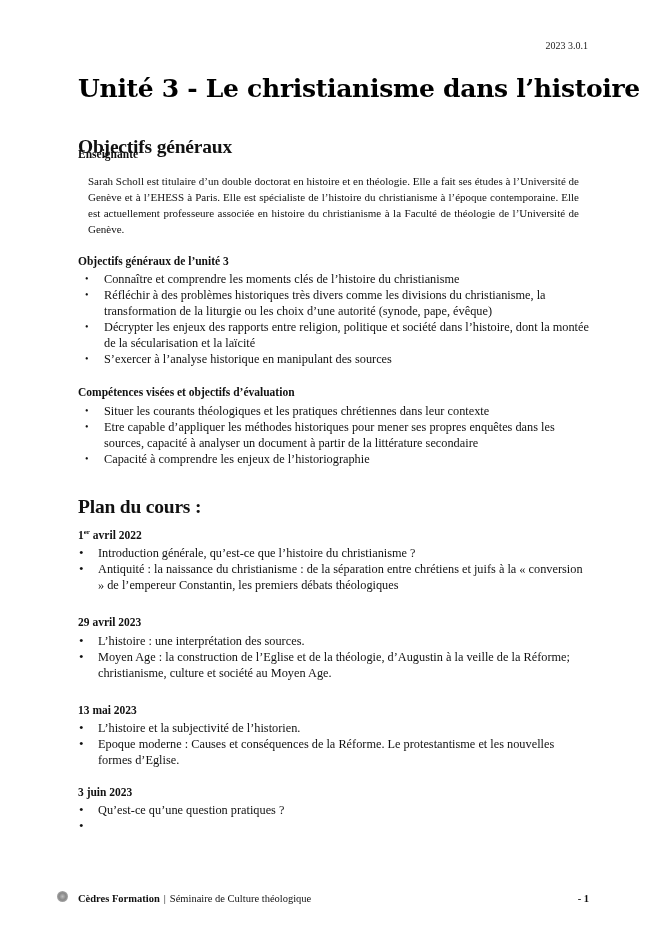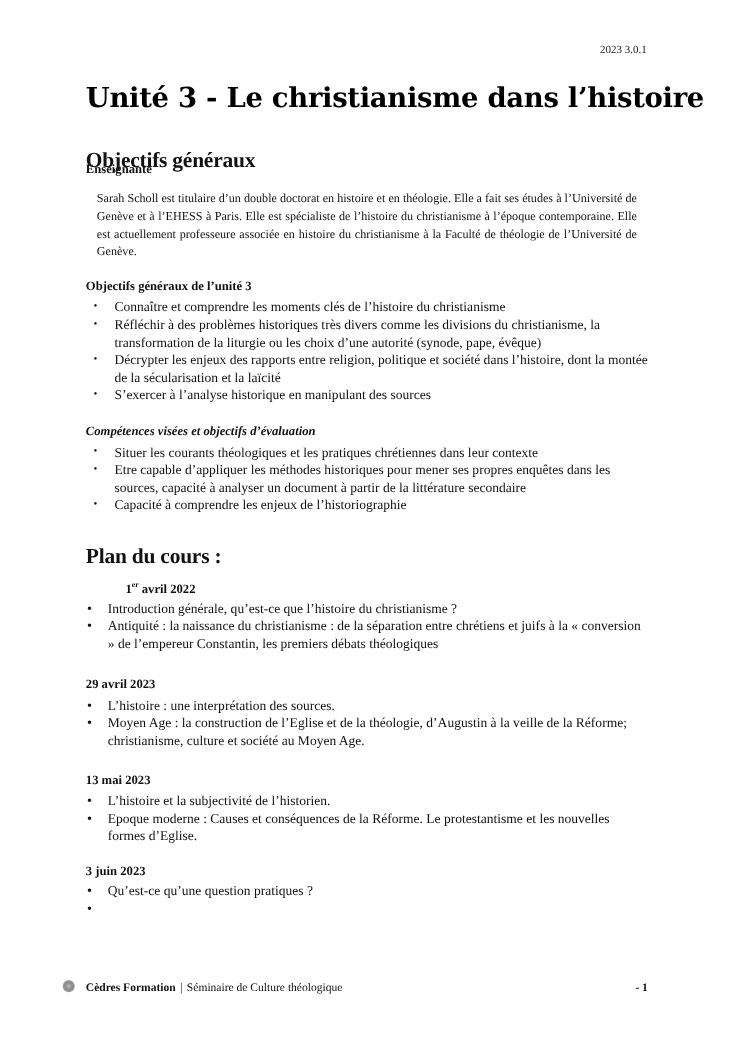--- a/index.html
+++ b/index.html
@@ -74,30 +74,30 @@
 <p class="para" style="top:173px;">Sarah Scholl est titulaire d’un double doctorat en histoire et en théologie. Elle a fait ses études à l’Université de Genève et à l’EHESS à Paris. Elle est spécialiste de l’histoire du christianisme à l’époque contemporaine. Elle est actuellement professeure associée en histoire du christianisme à la Faculté de théologie de l’Université de Genève.</p>
 
 <div class="sub" style="top:255px;">Objectifs généraux de l’unité 3</div>
 <ul class="sq" style="top:271px;">
   <li><span class="b">•</span><span>Connaître et comprendre les moments clés de l’histoire du christianisme</span></li>
   <li><span class="b">•</span><span>Réfléchir à des problèmes historiques très divers comme les divisions du christianisme, la transformation de la liturgie ou les choix d’une autorité (synode, pape, évêque)</span></li>
   <li><span class="b">•</span><span>Décrypter les enjeux des rapports entre religion, politique et société dans l’histoire, dont la montée de la sécularisation et la laïcité</span></li>
   <li><span class="b">•</span><span>S’exercer à l’analyse historique en manipulant des sources</span></li>
 </ul>
 
-<div class="sub" style="top:386px;font-style:italic;">Compétences visées et objectifs d’évaluation</div>
+<div class="sub" style="top:386px;">Compétences visées et objectifs d’évaluation</div>
 <ul class="sq" style="top:403px;">
   <li><span class="b">•</span><span>Situer les courants théologiques et les pratiques chrétiennes dans leur contexte</span></li>
   <li><span class="b">•</span><span>Etre capable d’appliquer les méthodes historiques pour mener ses propres enquêtes dans les sources, capacité à analyser un document à partir de la littérature secondaire</span></li>
   <li><span class="b">•</span><span>Capacité à comprendre les enjeux de l’historiographie</span></li>
 </ul>
 
 <h2 class="h2" style="top:496px;">Plan du cours :</h2>
 
-<div class="sub" style="top:528px;margin-left:36px;"><span>1</span><sup>er</sup><span> avril 2022</span></div>
+<div class="sub" style="top:528px;"><span>1</span><sup>er</sup><span> avril 2022</span></div>
 <ul class="rd" style="top:545px;">
   <li><span class="b">•</span><span>Introduction générale, qu’est-ce que l’histoire du christianisme ?</span></li>
   <li><span class="b">•</span><span>Antiquité : la naissance du christianisme : de la séparation entre chrétiens et juifs à la « conversion » de l’empereur Constantin, les premiers débats théologiques</span></li>
 </ul>
 
 <div class="sub" style="top:616px;">29 avril 2023</div>
 <ul class="rd" style="top:633px;">
   <li><span class="b">•</span><span>L’histoire : une interprétation des sources.</span></li>
   <li><span class="b">•</span><span>Moyen Age : la construction de l’Eglise et de la théologie, d’Augustin à la veille de la Réforme; christianisme, culture et société au Moyen Age.</span></li>
 </ul>

